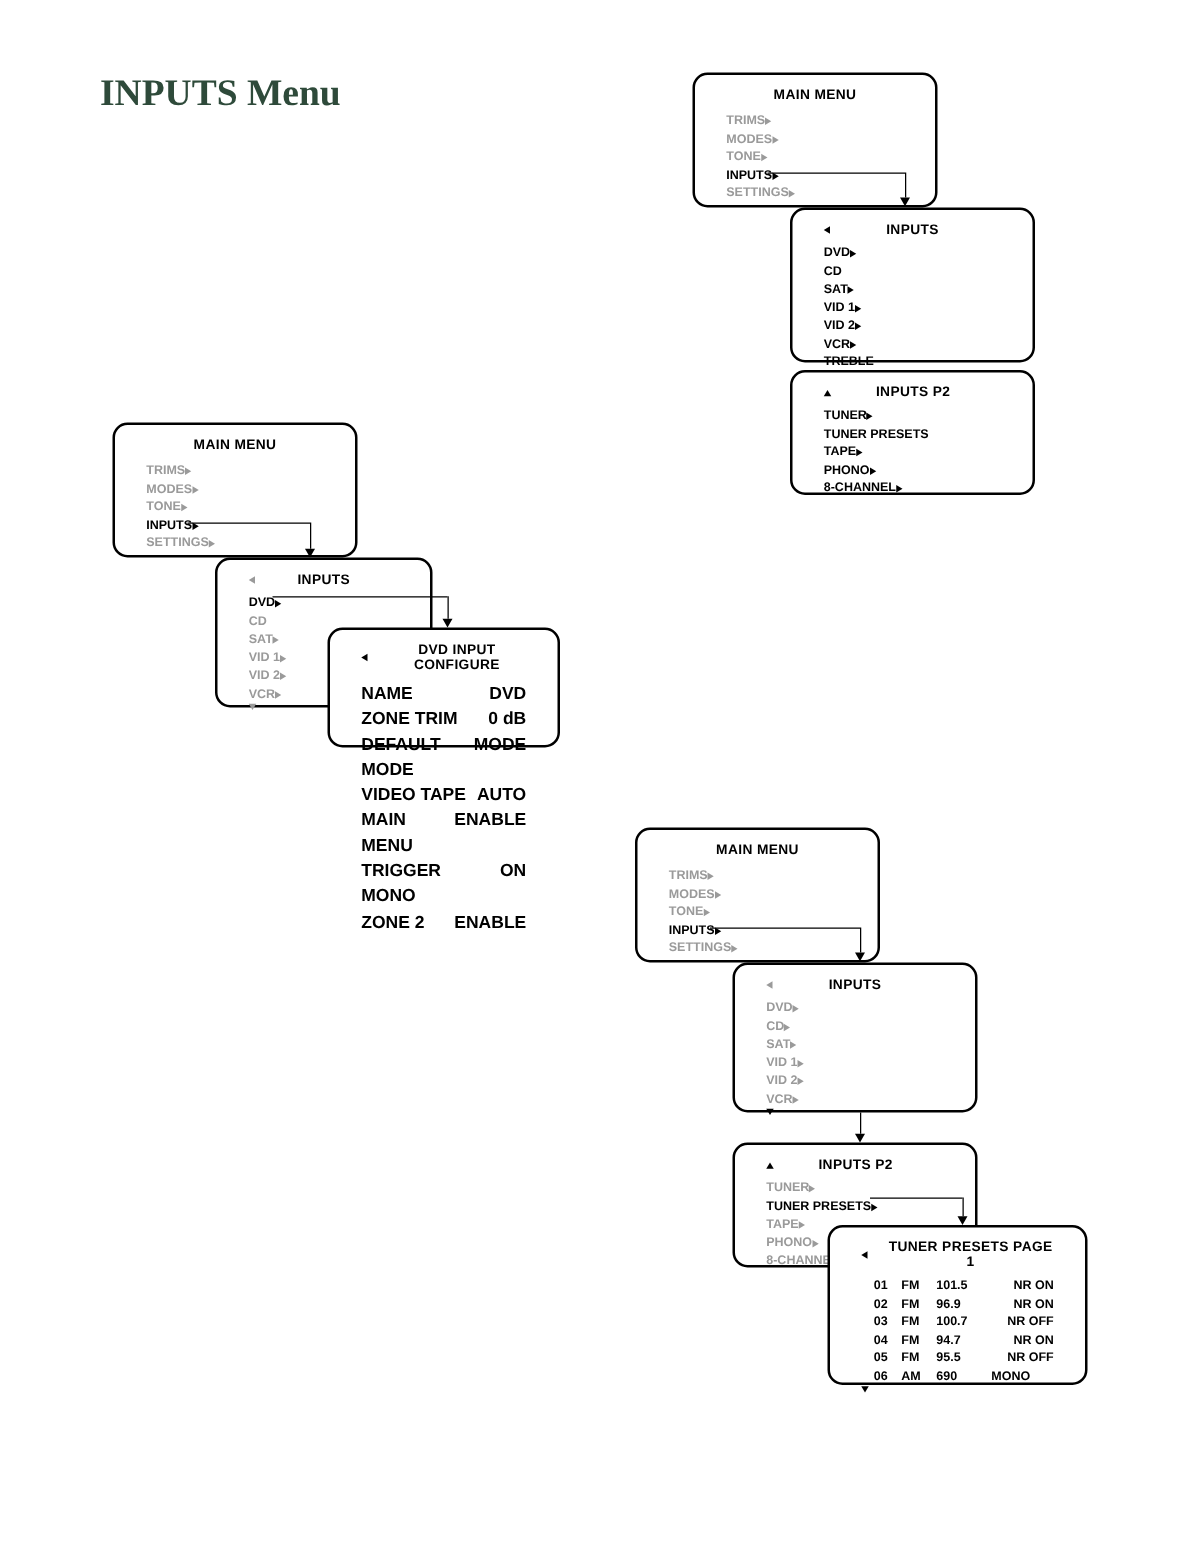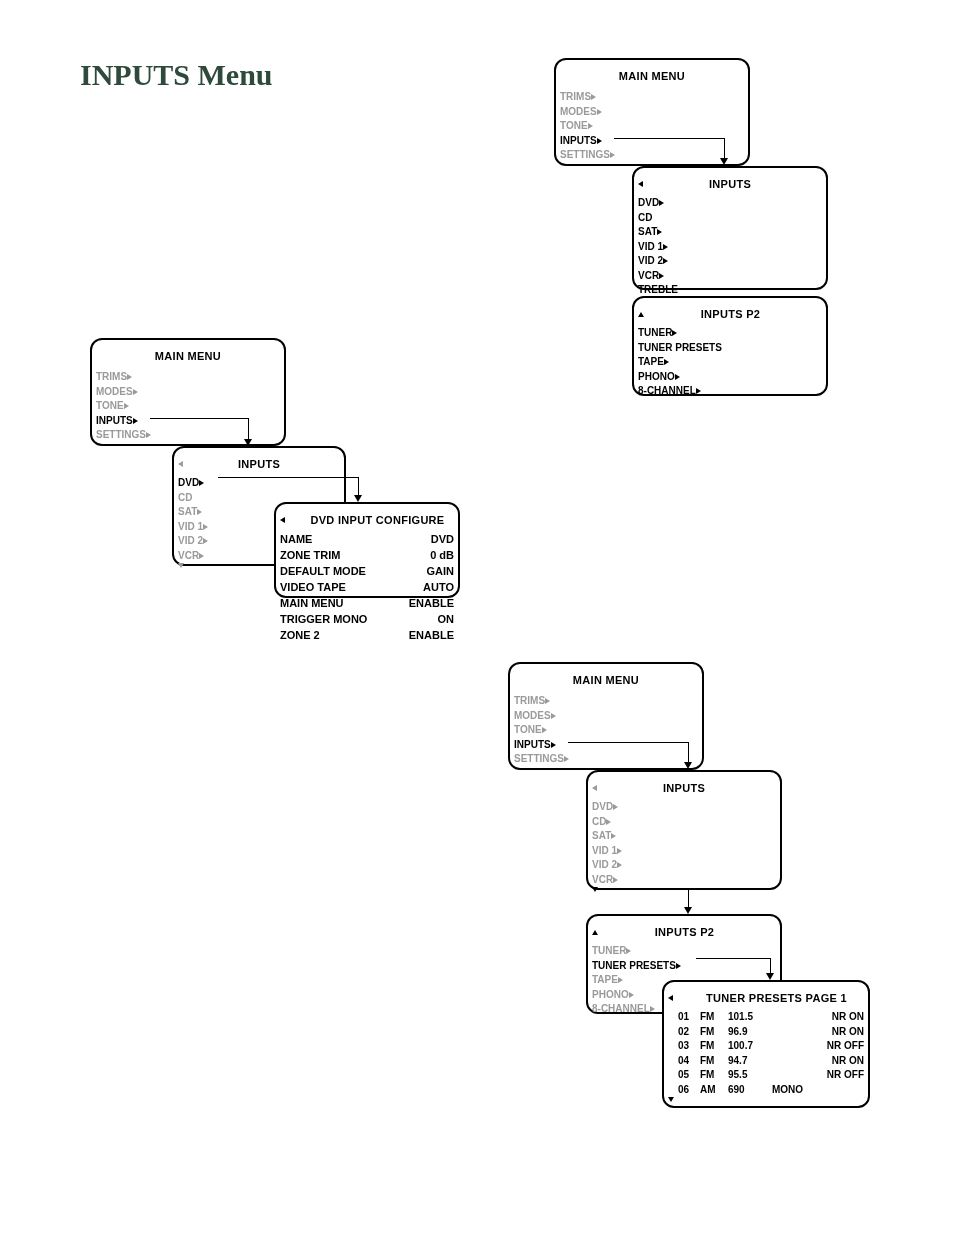--- a/index.html
+++ b/index.html
@@ -20,21 +20,21 @@
     font-family: Georgia, 'Times New Roman', serif;
     font-weight: bold;
     font-size: 30px;
     color: #2e4a3a;
   }
   .panel {
     position: absolute;
     border: 2px solid #000;
     border-radius: 12px;
     background: #fff;
-    padding: 10px 4px;
+    padding: 10px 25px;
   }
   .panel-title {
     text-align: center;
     font-weight: bold;
     font-size: 11px;
     margin-bottom: 8px;
     letter-spacing: 0.3px;
   }
   .row {
     font-size: 10px;
@@ -73,21 +73,21 @@
     display: inline-block;
     width: 0; height: 0;
     border-left: 3px solid transparent;
     border-right: 3px solid transparent;
     border-bottom: 5px solid currentColor;
     vertical-align: middle;
   }
   .kvrow {
     display: flex;
     justify-content: space-between;
-    font-size: 11px;
+    font-size: 14px;
     font-weight: bold;
     line-height: 1.45;
   }
   .preset-row {
     display: grid;
     grid-template-columns: 22px 28px 44px auto;
     font-size: 10px;
     font-weight: bold;
     line-height: 1.45;
   }
@@ -261,36 +261,36 @@
       <span class="tri-r"></span>
     </div>
   <div class="row dim">
       <span class="tri-d"></span>
     </div>
 </div>
 <div class="conn-h" style="left:218px; top:477px; width:140px;"></div>
 <div class="conn-v" style="left:358px; top:477px; height:18px;"></div>
 <div class="arrow-down-head" style="left:354px; top:495px;"></div>
 
-<div class="panel" style="left:274px; top:502px; width:186px; height:96px;">
+<div class="panel" style="left:262px; top:502px; width:186px; height:96px;">
   <div class="title-row">
     <span class="tri-l"></span>
     <div class="panel-title">DVD INPUT CONFIGURE</div>
   </div>
   <div class="kvrow">
       <span>NAME</span>
       <span>DVD</span>
     </div>
   <div class="kvrow">
       <span>ZONE TRIM</span>
       <span>0 dB</span>
     </div>
   <div class="kvrow">
       <span>DEFAULT MODE</span>
-      <span>GAIN</span>
+      <span>MODE</span>
     </div>
   <div class="kvrow">
       <span>VIDEO TAPE</span>
       <span>AUTO</span>
     </div>
   <div class="kvrow">
       <span>MAIN MENU</span>
       <span>ENABLE</span>
     </div>
   <div class="kvrow">

